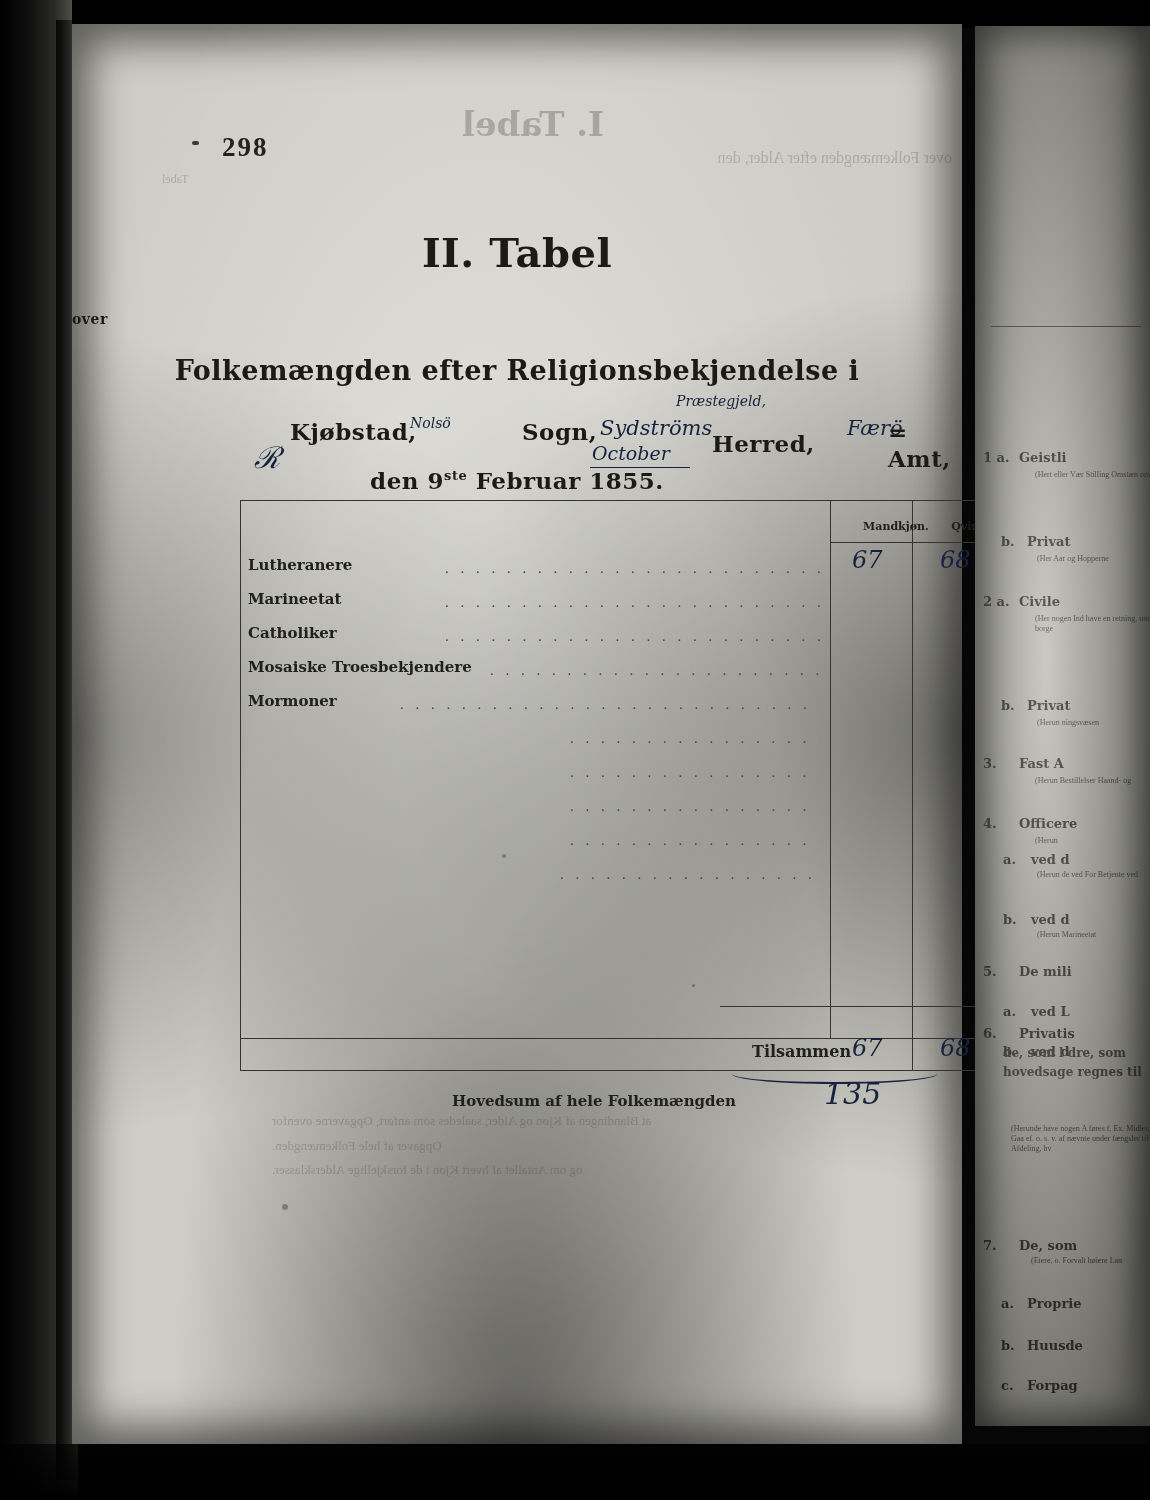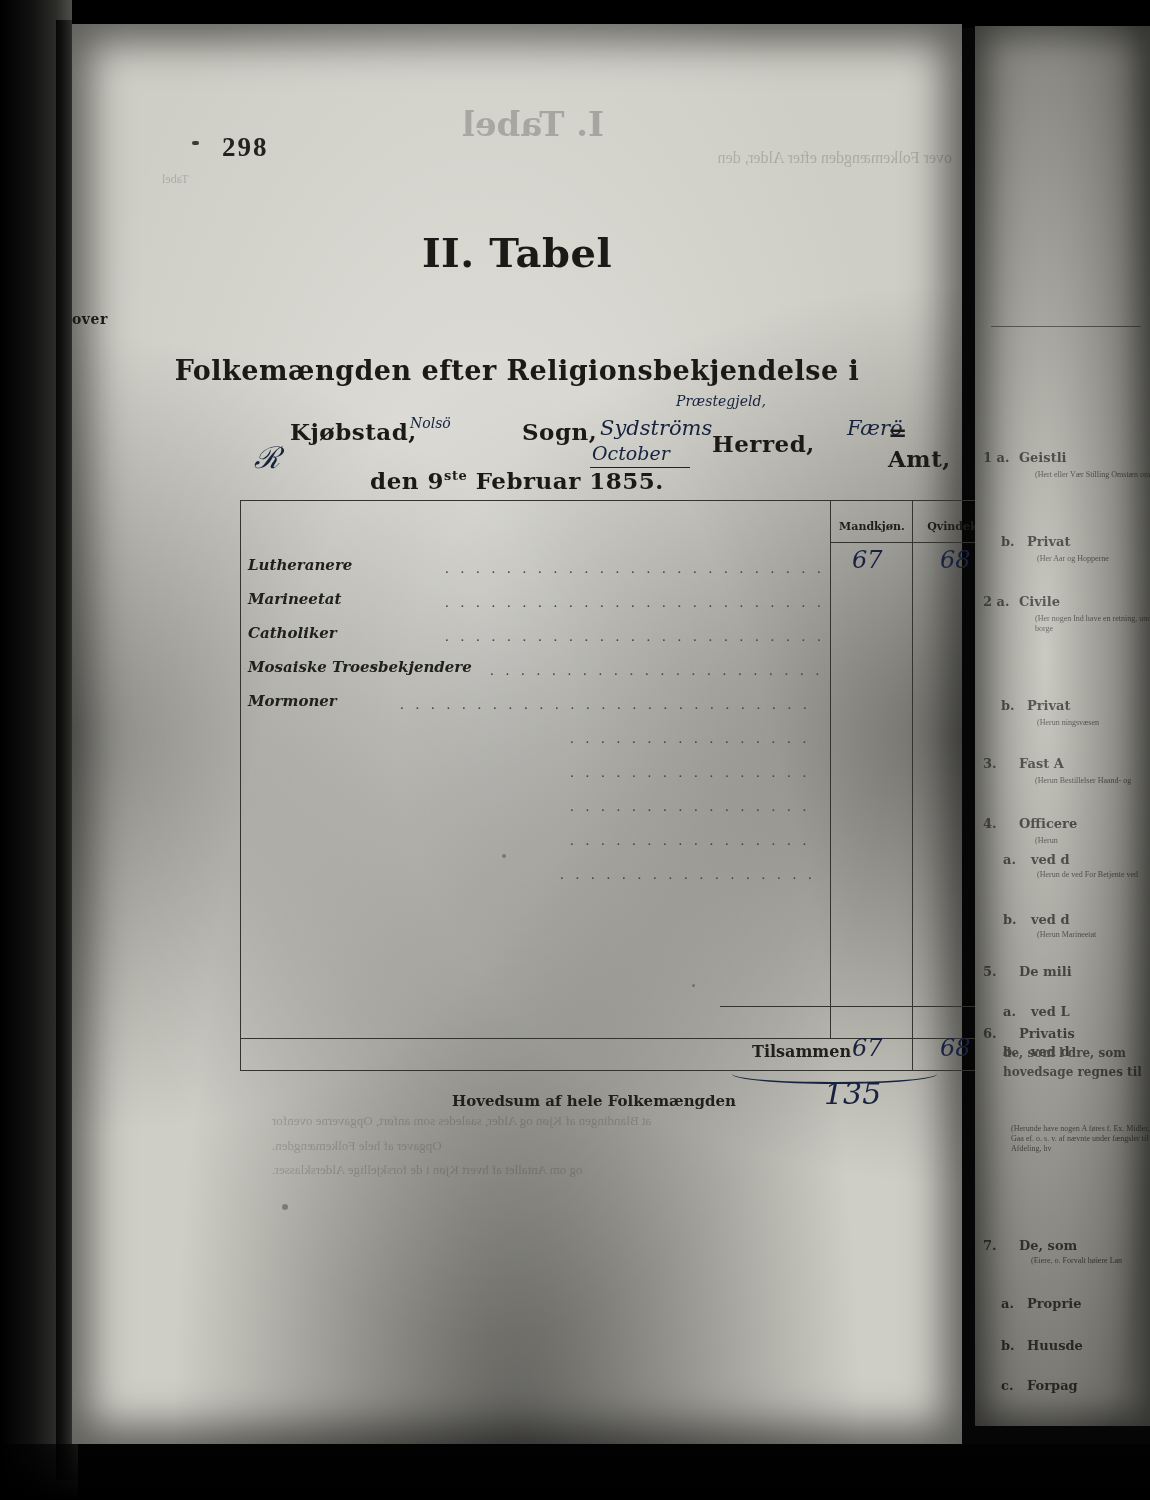--- a/index.html
+++ b/index.html
@@ -52,23 +52,23 @@
 
   .dateline{position:absolute;left:0;right:0;top:443px;text-align:center;font-size:23px;}
   .sup{font-size:13px;vertical-align:super;}
 
   
   .tbl{position:absolute;left:168px;top:476px;width:775px;height:570px;}
   .tbl .vline{position:absolute;top:0;width:1px;background:#35332d;}
   .tbl .hline{position:absolute;left:0;background:#35332d;height:1px;}
 
   .rowlabel{position:absolute;left:8px;font-family:"DejaVu Serif",serif;font-weight:bold;
-            font-size:15px;color:#20201c;white-space:nowrap;font-style:italic;}
+            font-size:15px;color:#20201c;white-space:nowrap;}
   .leader{position:absolute;height:14px;overflow:hidden;color:#46443c;font-size:15px;letter-spacing:4px;}
-  .colhead{position:absolute;font-family:"DejaVu Serif",serif;font-weight:bold;font-size:11px;color:#1f1e1a;text-align:center;}
+  .colhead{position:absolute;font-family:"DejaVu Serif",serif;font-weight:bold;font-size:11px;color:#1f1e1a;text-align:center;padding-left:24px;}
   .num{position:absolute;font-family:"DejaVu Serif",serif;font-style:italic;font-size:24px;color:#182240;}
 
   .sumlabel{position:absolute;font-family:"DejaVu Serif",serif;font-weight:bold;font-size:15px;color:#20201c;}
   .totalline{position:absolute;font-family:"DejaVu Serif",serif;font-weight:bold;font-size:16px;color:#20201c;}
   .grand{position:absolute;font-family:"DejaVu Serif",serif;font-style:italic;font-size:30px;color:#182240;}
 
   
   .ghost{position:absolute;color:rgba(40,38,33,.30);font-family:"DejaVu Serif",serif;font-weight:bold;
          transform:scaleX(-1);pointer-events:none;}
   .ghost-l{position:absolute;color:rgba(40,38,33,.22);font-family:"Liberation Serif",serif;

